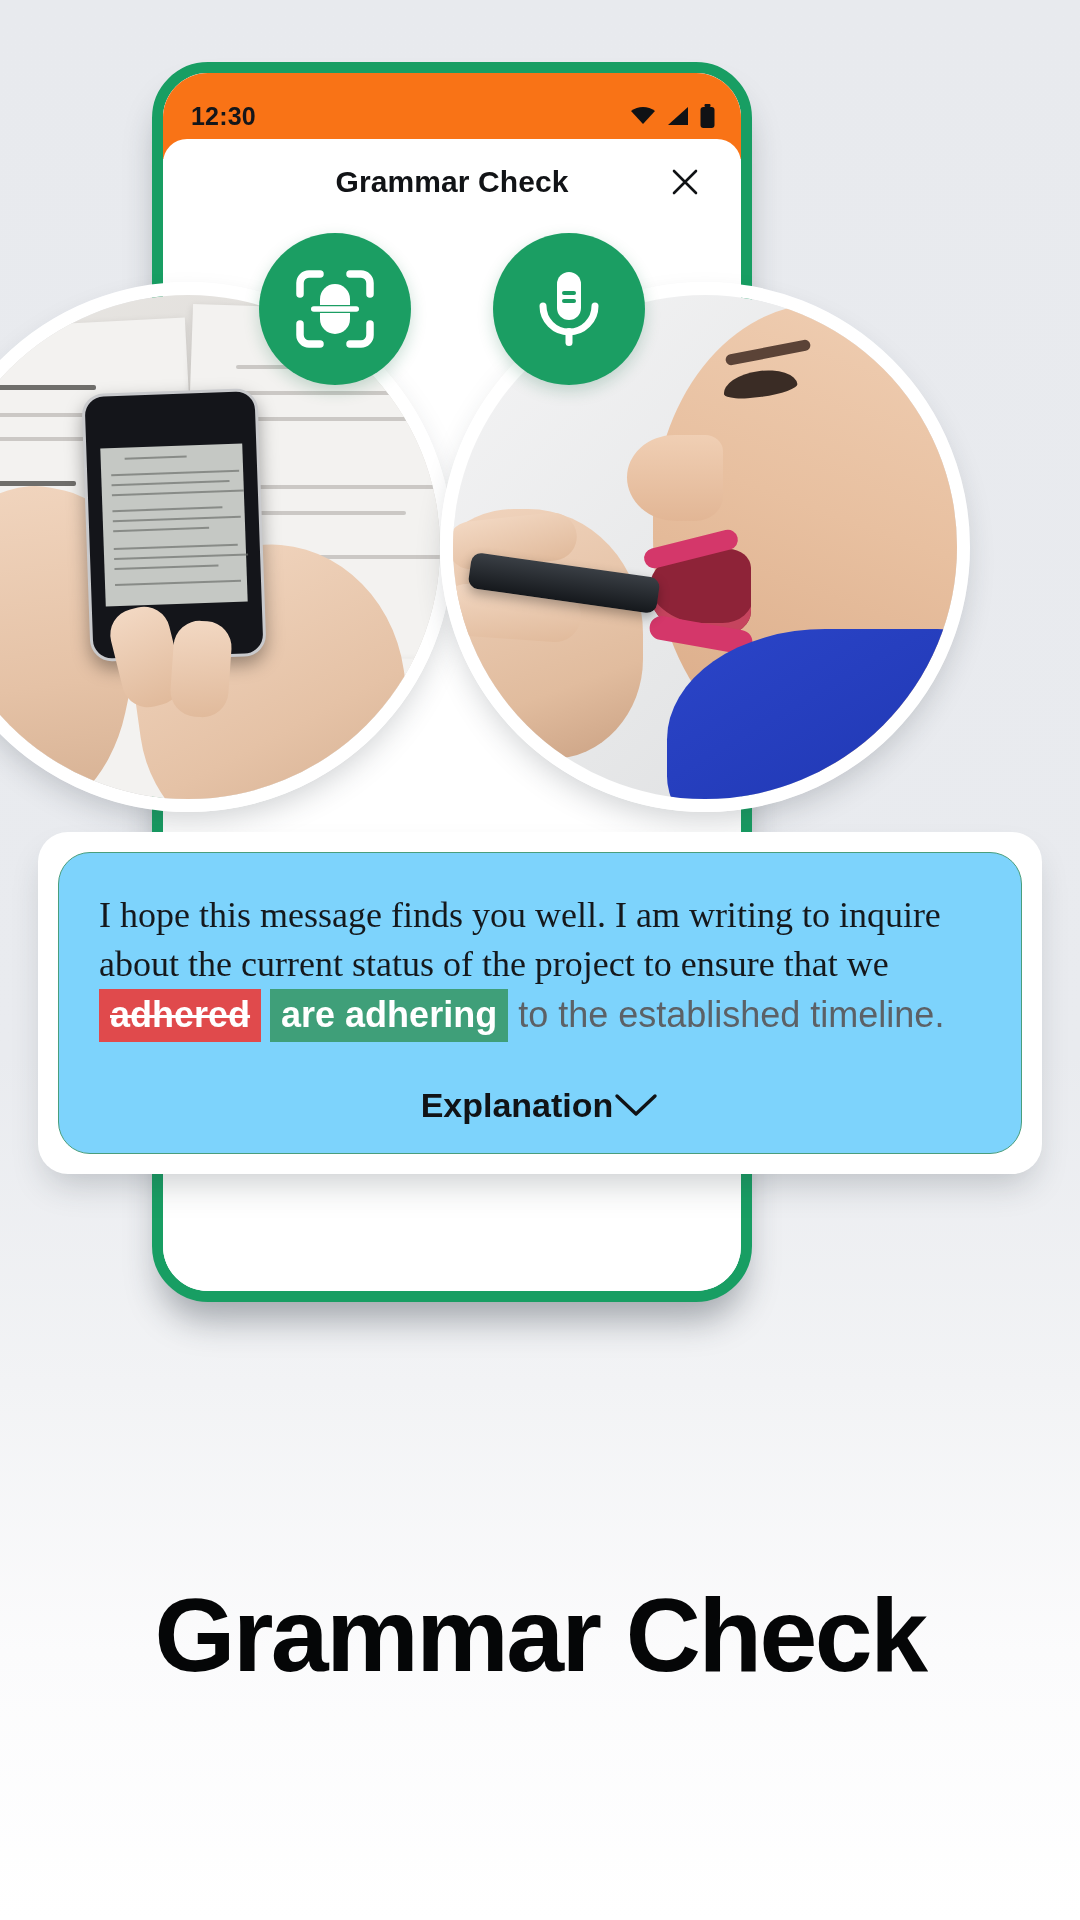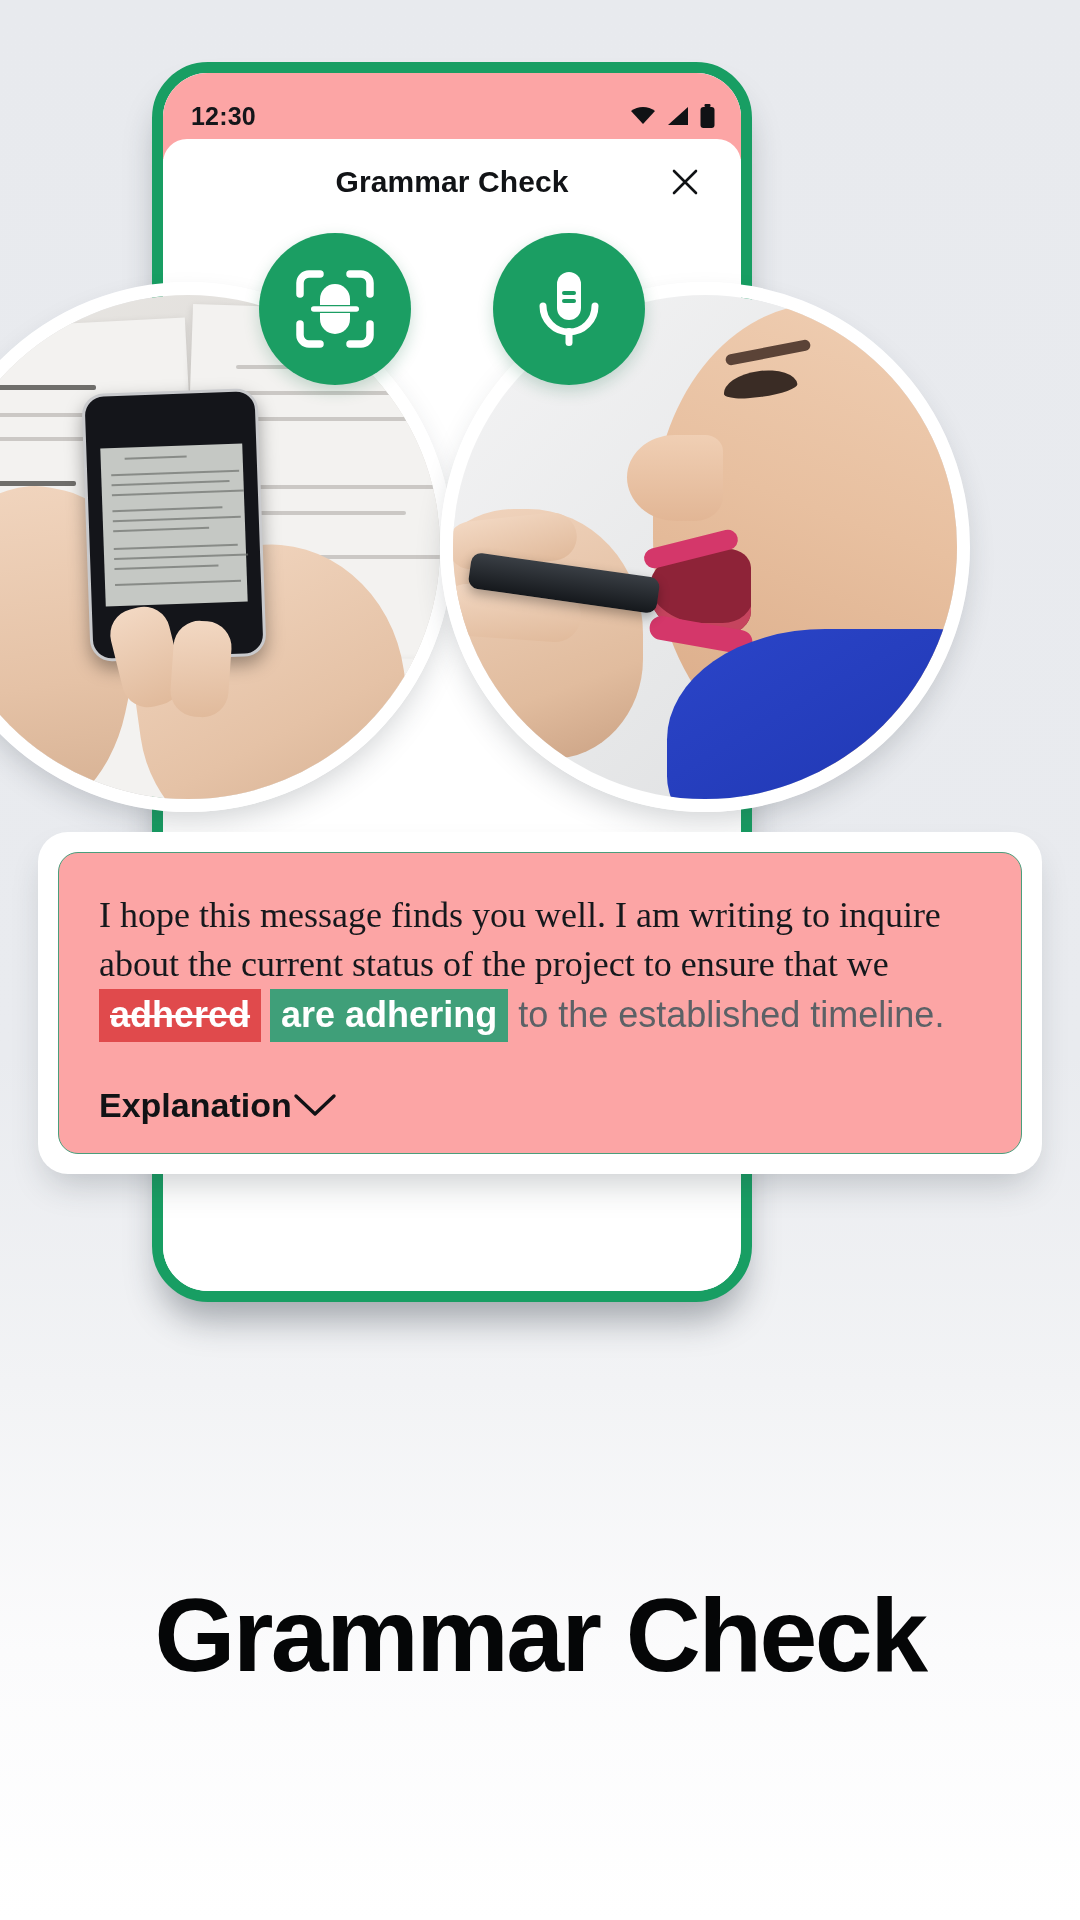--- a/index.html
+++ b/index.html
@@ -16,21 +16,21 @@
     border:11px solid #189e63; border-radius:56px;
     background:#e9ebef;
     box-shadow: 0 26px 34px -8px rgba(40,50,60,.38);
   }
   #phone-screen{
     position:absolute; inset:0; border-radius:45px; overflow:hidden;
     background:#e9ebef;
   }
   
   #status-bar{
-    height:86px; background:#fca5a5;
+    height:86px; background:#f97316;
     display:flex; align-items:center; justify-content:space-between;
     padding:0 26px 0 28px;
   }
   #status-time{ font-size:25px; font-weight:600; color:#14161a; letter-spacing:.2px; }
   #status-icons{ display:flex; align-items:center; gap:10px; }
 
   
   #app-sheet{
     position:absolute; left:0; right:0; top:66px; bottom:0;
     background:#ffffff; border-radius:24px 24px 0 0;
@@ -140,41 +140,41 @@
   }
 
   
   #result-card{
     position:absolute; left:38px; top:832px; width:1004px;
     background:#ffffff; border-radius:30px;
     padding:20px; z-index:8;
     box-shadow:0 18px 34px -10px rgba(40,50,60,.25);
   }
   #result-inner{
-    background:#fca5a5; border:1.6px solid #4a9e7c; border-radius:20px;
+    background:#7dd3fc; border:1.6px solid #4a9e7c; border-radius:32px;
     padding:38px 40px 28px 40px;
   }
   #correction-text{
     font-size:36px; line-height:1.36; color:#15181c;
     font-family:"Liberation Serif", serif;
   }
   #correction-text .plain{ font-family:"Liberation Sans", sans-serif; }
   .chip-wrong{
     display:inline-block; background:#e04a4c; color:#ffffff;
     padding:2px 11px; font-weight:700; text-decoration:line-through;
     text-decoration-thickness:3px; font-family:"Liberation Sans", sans-serif;
   }
   .chip-right{
     display:inline-block; background:#3f9f79; color:#ffffff;
     padding:2px 11px; font-weight:700;
     font-family:"Liberation Sans", sans-serif;
   }
   .tail{ color:#5c6166; }
   #explanation-row{
-    display:flex; align-items:center; justify-content:flex-start;
+    display:flex; align-items:center; justify-content:center;
     margin-top:44px; cursor:pointer;
   }
   #explanation-label{ font-size:34px; font-weight:700; color:#111316; }
 
   
   #headline{
     position:absolute; left:0; right:0; top:1580px;
     text-align:center; color:#050607;
     font-size:104px; font-weight:700; line-height:1.06;
     letter-spacing:-2.5px;

